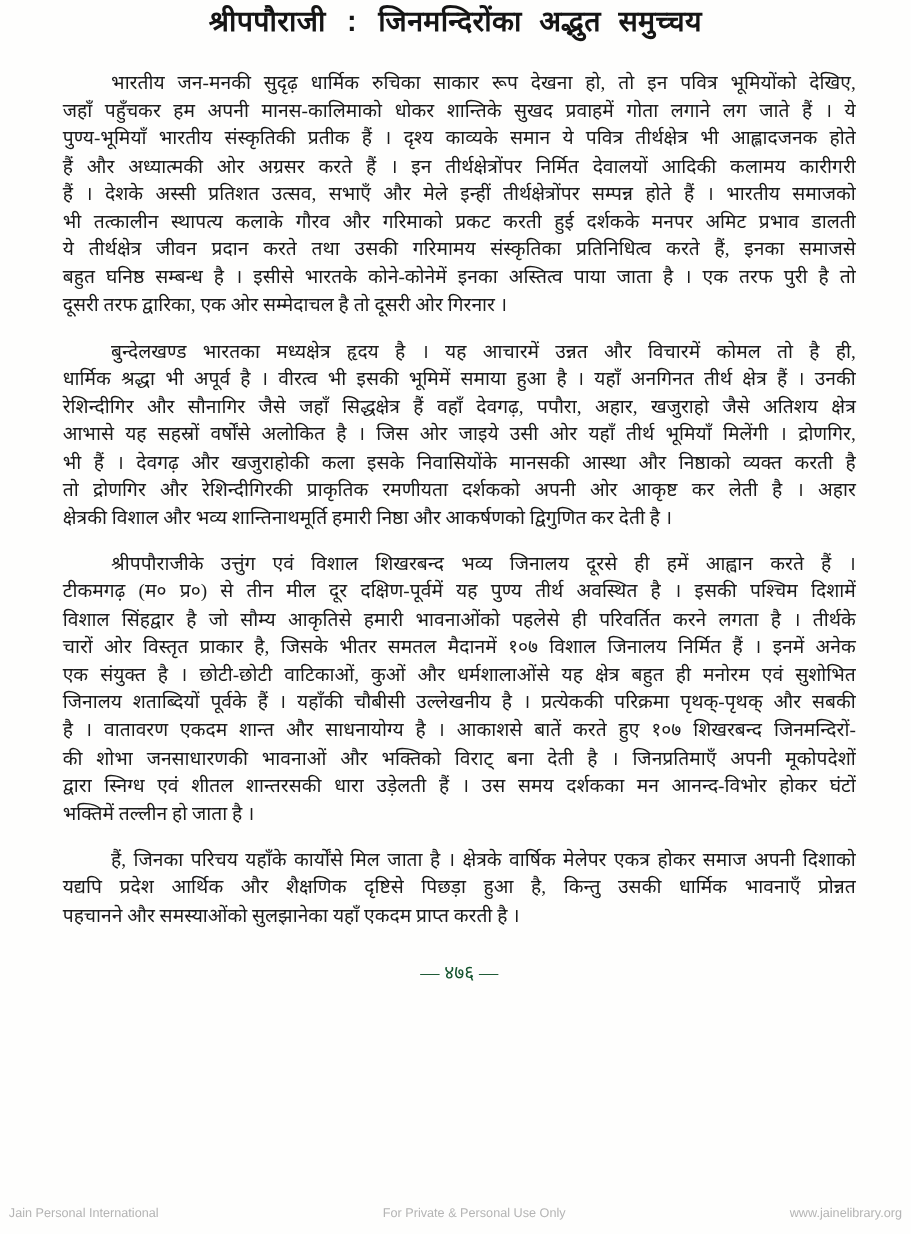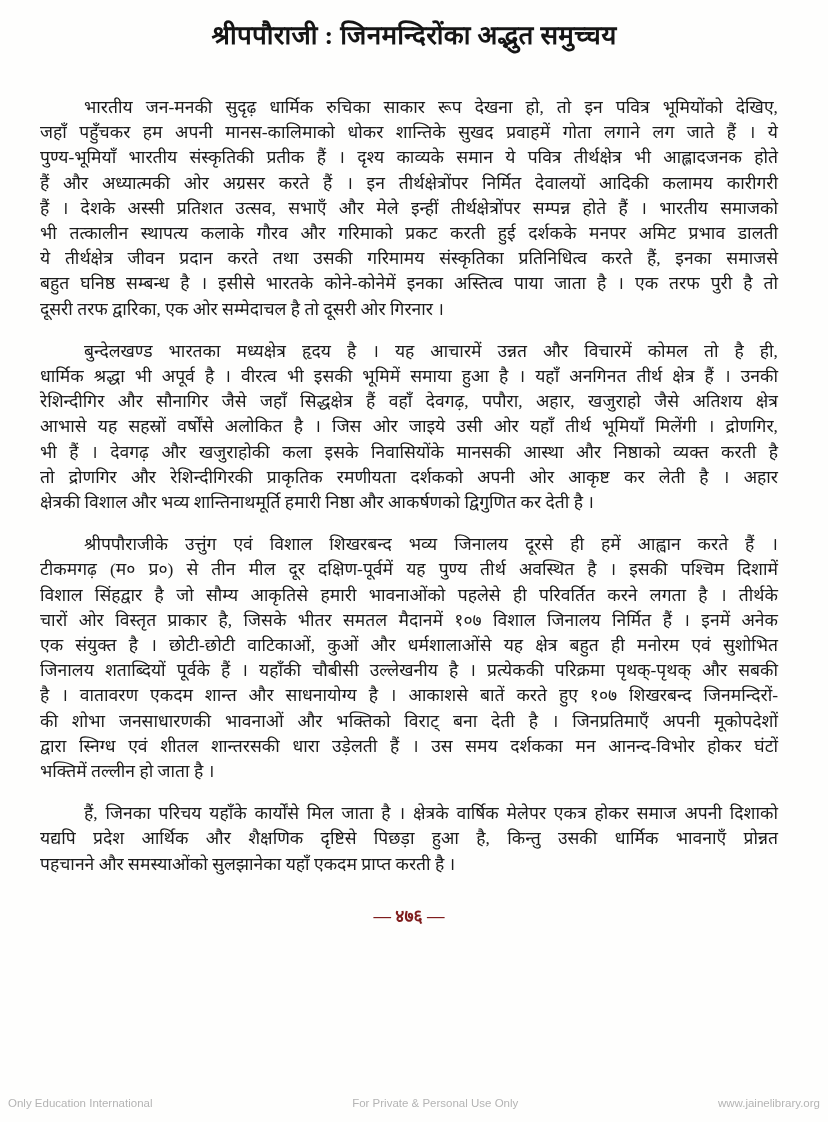--- a/index.html
+++ b/index.html
@@ -7,46 +7,47 @@
     position: relative;
     width: 828px;
     height: 1122px;
     background: #fefefdff;
     color: #1b1b1b;
     font-family: "Liberation Serif", "DejaVu Serif", serif;
     overflow: hidden;
     box-sizing: border-box;
   }
   .title {
-    margin: 16px;
+    margin: 0;
     text-align: center;
     font-size: 26px;
     font-weight: bold;
     letter-spacing: 0.3px;
     color: #151515;
+    font-family: Liberation Mono, monospace;
   }
   .body-text {
-    padding: 27px 50px 0 40px;
+    padding: 27px 50px 0 57px;
     font-size: 17.5px;
     line-height: 25.2px;
   }
   .para { margin: 0 0 17px 0; }
   .para .line {
     text-align: justify;
     text-align-last: justify;
     white-space: normal;
   }
   .para .line:first-child { text-indent: 44px; }
   .para .line.last { text-align-last: left; }
   .page-number {
     text-align: center;
     font-size: 17.5px;
-    font-weight: bold;
+    font-weight: normal;
     margin-top: 27px;
-    color: #7f1d1d;
+    color: #14532d;
   }
   .footer {
     position: absolute;
     left: 8px;
     right: 8px;
     bottom: 13px;
     display: flex;
     justify-content: space-between;
     align-items: baseline;
     font-family: "Liberation Sans", "DejaVu Sans", sans-serif;
@@ -97,18 +98,18 @@
     <div class="para">
         <div class="line">हैं, जिनका परिचय यहाँके कार्योंसे मिल जाता है । क्षेत्रके वार्षिक मेलेपर एकत्र होकर समाज अपनी दिशाको</div>
         <div class="line">यद्यपि प्रदेश आर्थिक और शैक्षणिक दृष्टिसे पिछड़ा हुआ है,  किन्तु उसकी धार्मिक भावनाएँ प्रोन्नत</div>
         <div class="line last">पहचानने और समस्याओंको सुलझानेका यहाँ एकदम प्राप्त करती है ।</div>
       </div>
 
     <div class="page-number">— ४७६ —</div>
   </div>
 
   <div class="footer">
-    <span>Only Education International</span>
+    <span>Jain Personal International</span>
     <span>For Private &amp; Personal Use Only</span>
     <span>www.jainelibrary.org</span>
   </div>
 
 </div>
 
 </body></html>

